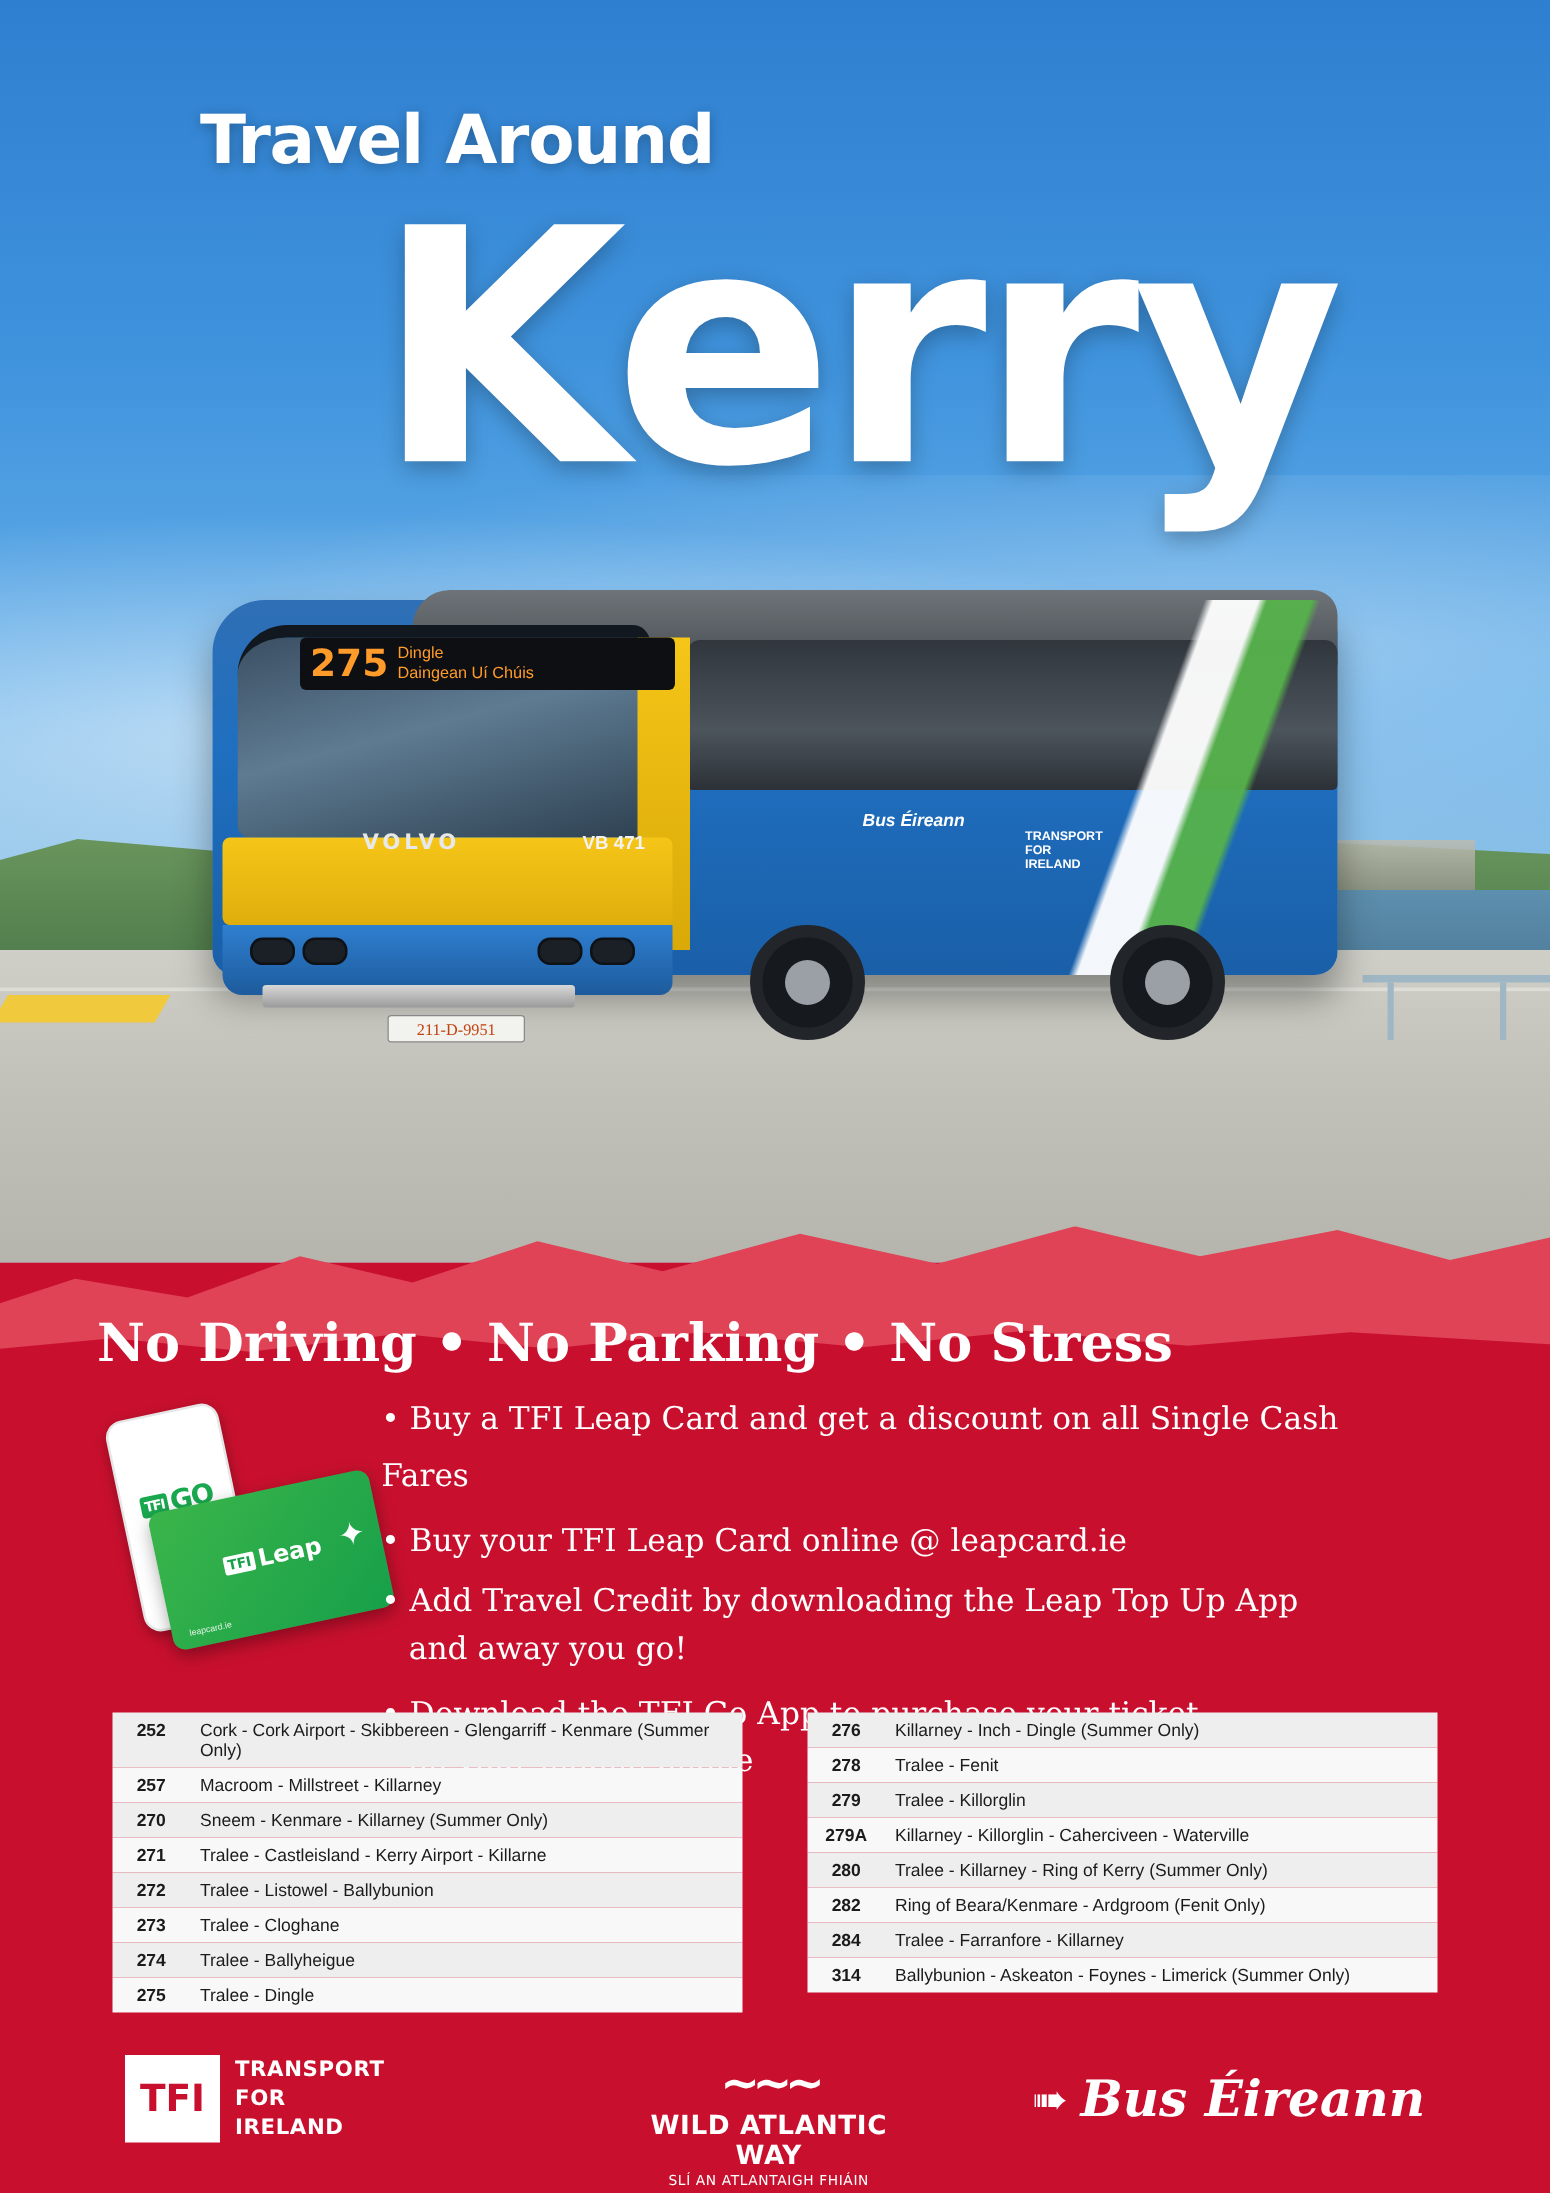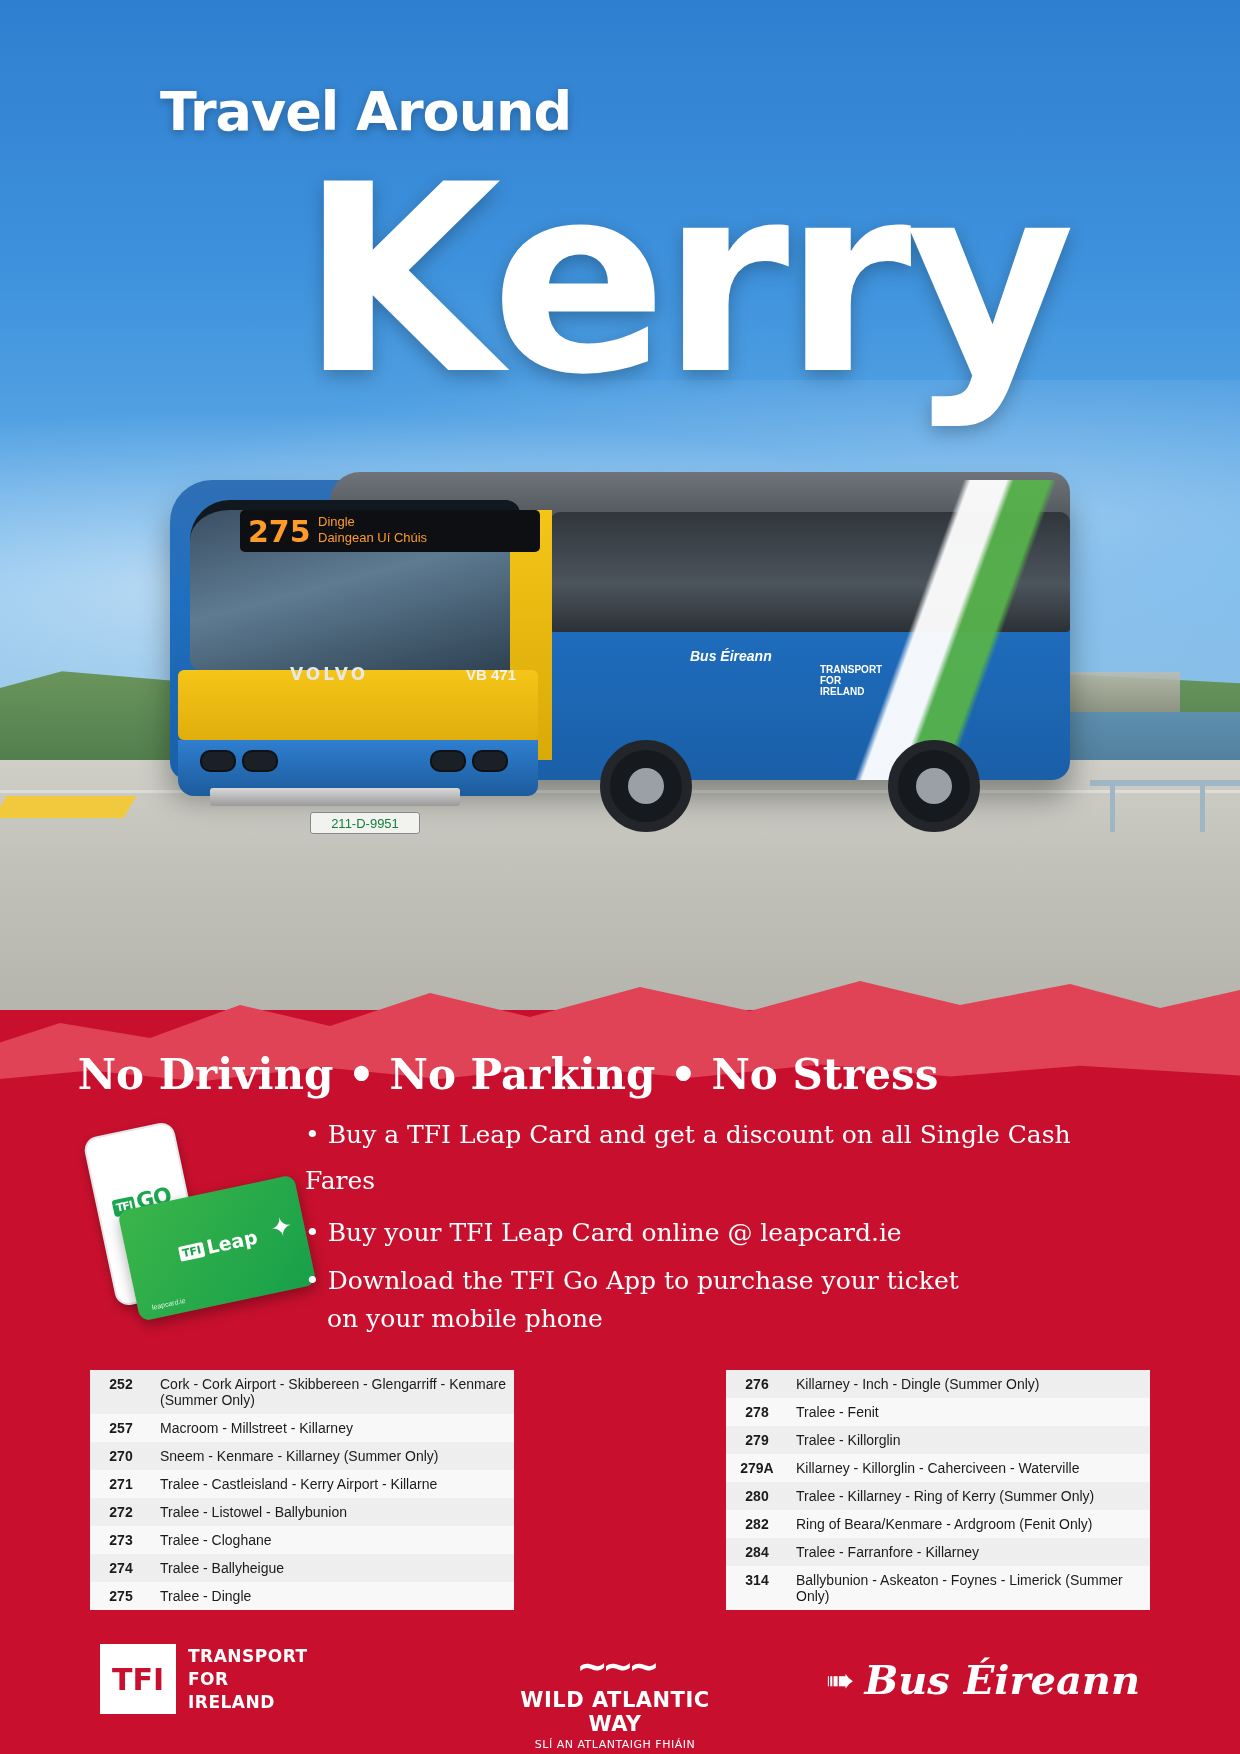--- a/index.html
+++ b/index.html
@@ -132,22 +132,22 @@
     background: #1b2026; border-radius: 10px; border: 2px solid #0e1216;
   }
   .hl1 { left: 70px; } .hl2 { left: 112px; } .hl3 { left: 300px; } .hl4 { left: 342px; }
   .grille {
     position: absolute; left: 80px; top: 368px; width: 250px; height: 18px;
     background: linear-gradient(180deg,#d8d8d8,#9a9a9a); border-radius: 3px;
   }
   .plate {
     position: absolute; left: 180px; top: 392px; width: 110px; height: 22px;
     background: #f2f2ee; border: 1px solid #888; border-radius: 3px;
-    font-size: 13px; color: #15803d; text-align: center; line-height: 21px;
-    font-family: Liberation Sans, sans-serif;
+    font-size: 13px; color: #c2410c; text-align: center; line-height: 21px;
+    font-family: Liberation Serif, serif;
   }
   .dest {
     position: absolute; left: 110px; top: 90px; width: 300px; height: 42px;
     background: #0d0f12; border-radius: 5px; overflow: hidden;
   }
   .dest-num {
     position: absolute; left: 8px; top: 4px; color: #ff9b2b;
     font-family: "DejaVu Sans", sans-serif; font-weight: bold; font-size: 30px;
   }
   .dest-txt {
@@ -262,21 +262,21 @@
   }
   .leap-hare {
     position: absolute; right: 12px; top: 34px; color: #ffffff; font-size: 26px;
   }
   .leap-small {
     position: absolute; left: 14px; bottom: 8px; color: rgba(255,255,255,.85); font-size: 7px;
   }
 
   
   .tables { position: absolute; left: 90px; top: 1370px; width: 1060px; }
-  .tbl { width: 424px; border-collapse: collapse; font-size: 14px; color: #1b1b1b; }
+  .tbl { width: 504px; border-collapse: collapse; font-size: 14px; color: #1b1b1b; }
   .tbl.left { float: left; }
   .tbl.right { float: right; }
   .tbl td { padding: 6px 8px; vertical-align: top; }
   .tbl td.num {
     width: 62px; font-weight: bold; text-align: center; color: #1b1b1b;
   }
   .tbl tr.odd td { background: #eeeeee; }
   .tbl tr.even td { background: #f8f8f8; }
 
   
@@ -380,20 +380,24 @@
       </div>
       <div class="leap-hare">✦</div>
       <div class="leap-small">leapcard.ie</div>
     </div>
   </div>
 
   <div class="bullets">
     <div class="b">• Buy a TFI Leap Card and get a discount on all Single Cash Fares</div>
     <div class="b">• Buy your TFI Leap Card online @ leapcard.ie</div>
     <div class="b2">
+      <div>• Add Travel Credit by downloading the Leap Top Up App</div>
+      <div style="padding-left:22px">and away you go!</div>
+    </div>
+    <div class="b2">
       <div>• Download the TFI Go App to purchase your ticket</div>
       <div style="padding-left:22px">on your mobile phone</div>
     </div>
   </div>
 
   <div class="tables">
     <table class="tbl left">
       <tbody id="routes-left-body">
           <tr class="odd">
             <td class="num">252</td>

